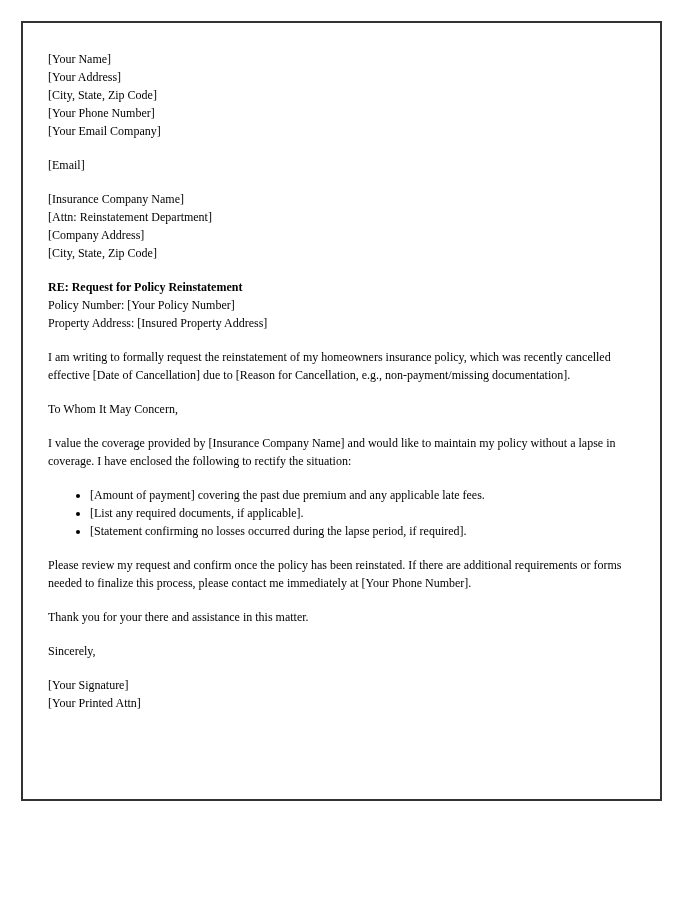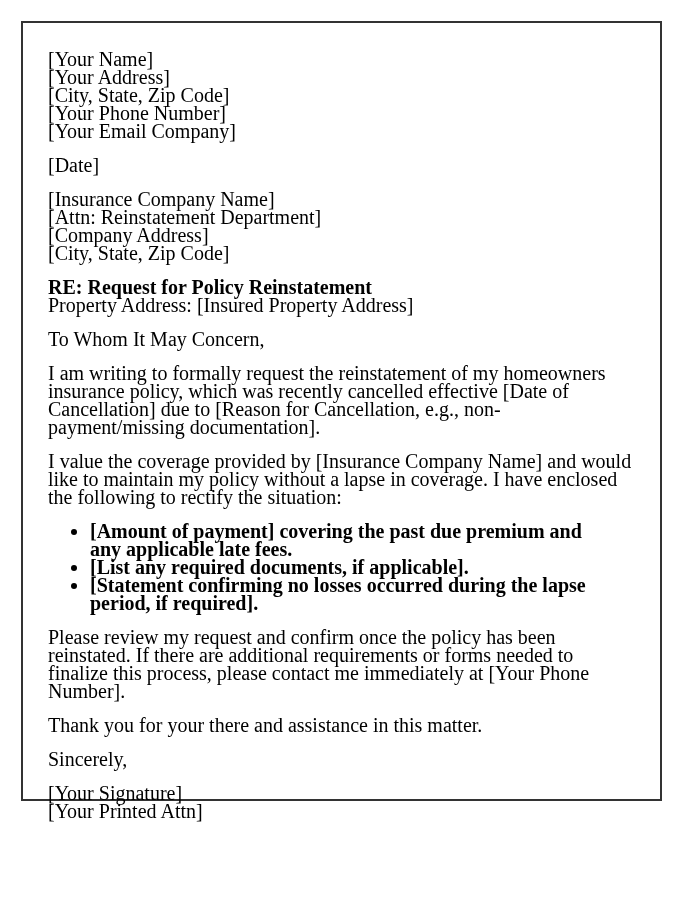--- a/index.html
+++ b/index.html
@@ -20,67 +20,67 @@
     top: 21px;
     width: 641px;
     height: 780px;
     border: 2px solid #333333;
     background: #ffffff;
   }
   .letter-content {
     padding: 27px 25px 0 25px;
     width: 100%;
     color: #000000;
-    font-size: 20px;
+    font-size: 12px;
     line-height: 18px;
   }
   .block { margin: 0 0 16px 0; max-width: 586px; }
   .line { display: block; }
   .bold { font-weight: bold; }
   ul.bullet-list {
     margin: 0 0 16px 0;
     padding-left: 42px;
     max-width: 560px;
     list-style-type: disc;
-    font-weight: bold;
   }
   ul.bullet-list li { line-height: 18px; }
 </style>
 </head>
 <body>
 
 <div class="canvas">
   <div class="letter-frame">
     <div class="letter-content">
 
       <div class="block">
         <span class="line">[Your Name]</span>
         <span class="line">[Your Address]</span>
         <span class="line">[City, State, Zip Code]</span>
         <span class="line">[Your Phone Number]</span>
         <span class="line">[Your Email Company]</span>
       </div>
 
-      <div class="block">[Date]</div>
+      <div class="block">[Email]</div>
 
       <div class="block">
         <span class="line">[Insurance Company Name]</span>
         <span class="line">[Attn: Reinstatement Department]</span>
         <span class="line">[Company Address]</span>
         <span class="line">[City, State, Zip Code]</span>
       </div>
 
       <div class="block">
         <span class="line bold">RE: Request for Policy Reinstatement</span>
+        <span class="line">Policy Number: [Your Policy Number]</span>
         <span class="line">Property Address: [Insured Property Address]</span>
       </div>
 
+      <div class="block">I am writing to formally request the reinstatement of my homeowners insurance policy, which was recently cancelled effective [Date of Cancellation] due to [Reason for Cancellation, e.g., non-payment/missing documentation].</div>
+
       <div class="block">To Whom It May Concern,</div>
-
-      <div class="block">I am writing to formally request the reinstatement of my homeowners insurance policy, which was recently cancelled effective [Date of Cancellation] due to [Reason for Cancellation, e.g., non-payment/missing documentation].</div>
 
       <div class="block">I value the coverage provided by [Insurance Company Name] and would like to maintain my policy without a lapse in coverage. I have enclosed the following to rectify the situation:</div>
 
       <ul class="bullet-list">
         <li>[Amount of payment] covering the past due premium and any applicable late fees.</li>
         <li>[List any required documents, if applicable].</li>
         <li>[Statement confirming no losses occurred during the lapse period, if required].</li>
       </ul>
 
       <div class="block">Please review my request and confirm once the policy has been reinstated. If there are additional requirements or forms needed to finalize this process, please contact me immediately at [Your Phone Number].</div>

